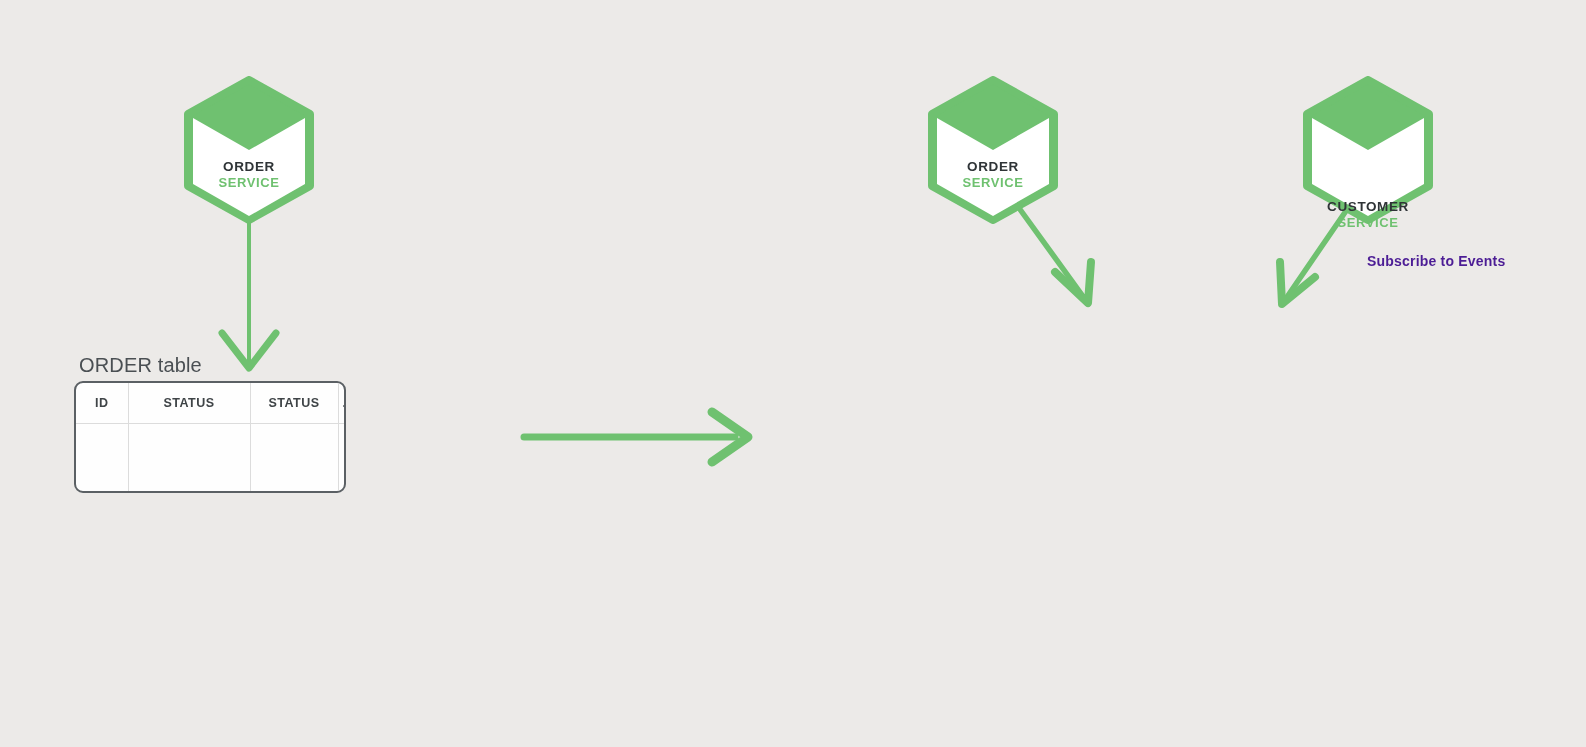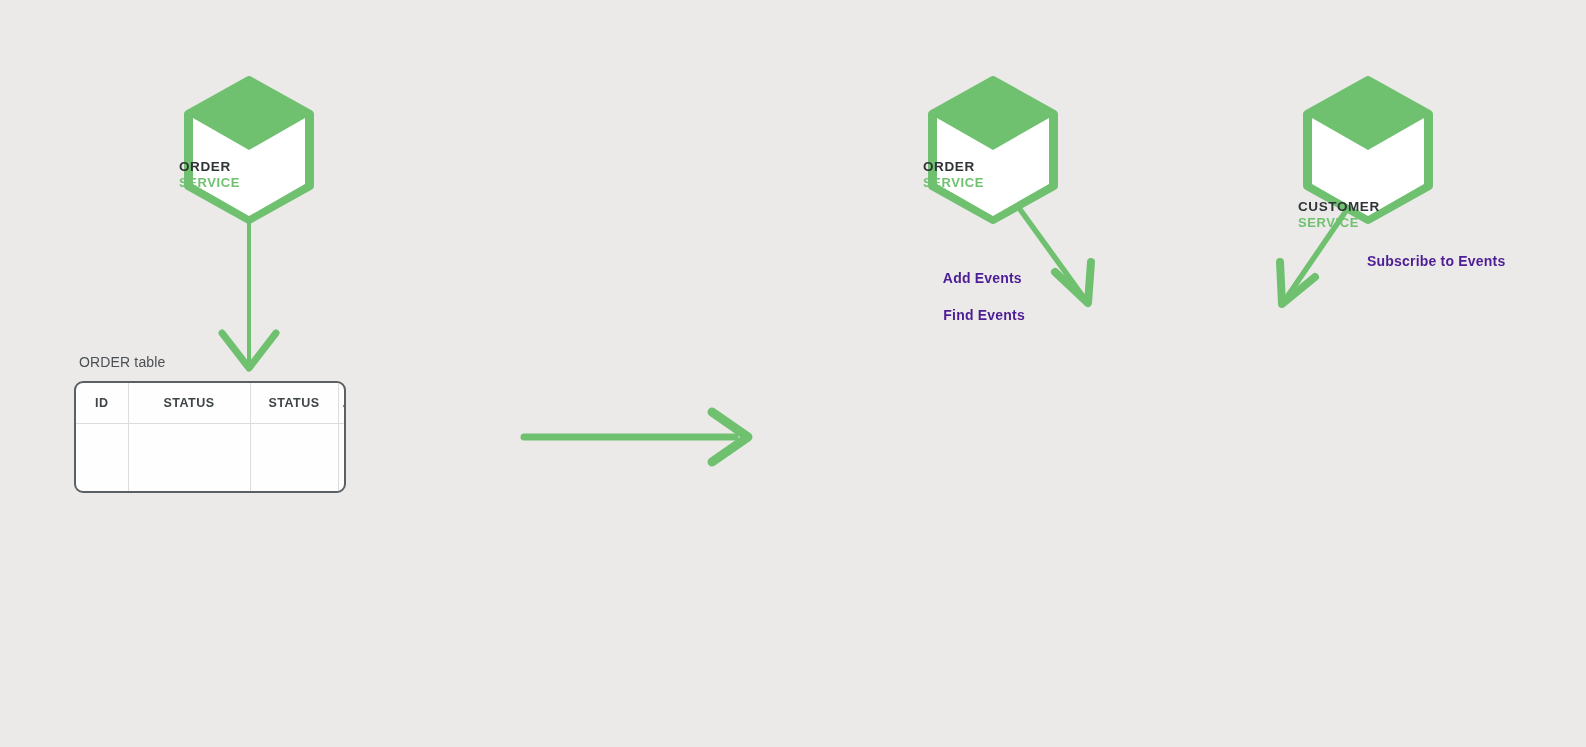--- a/index.html
+++ b/index.html
@@ -24,20 +24,21 @@
     position: absolute;
     width: 140px;
     height: 148px;
   }
   .hex-node svg { display: block; width: 140px; height: 148px; }
 
   .hex-label {
     position: absolute;
     left: 0;
     width: 100%;
+    text-align: center;
     line-height: 1.28;
     pointer-events: none;
   }
   .hex-label .l1 {
     display: block;
     font-size: 13.5px;
     font-weight: bold;
     letter-spacing: 0.6px;
     color: #2f3437;
   }
@@ -49,21 +50,21 @@
     color: #6fc170;
   }
 
   
   .abs-text {
     position: absolute;
     color: #3a3f43;
     white-space: pre;
   }
   .caption {
-    font-size: 14px;
+    font-size: 20px;
     color: #4a4f53;
     letter-spacing: 0.15px;
   }
   .arrow-label {
     font-size: 14px;
     font-weight: bold;
     color: #4c1d95;
     line-height: 1.32;
     letter-spacing: 0.2px;
   }
@@ -240,21 +241,17 @@
         <tr>
           <td class="empty"></td>
           <td class="empty"></td>
           <td class="empty"></td>
           <td class="empty"></td>
         </tr>
       </tbody>
     </table>
   </div>
 
-  <div class="abs-text arrow-label" style="left:927px; top:251px;">
-    <span>Add Events</span><br>
-    <span>Find Events</span>
-  </div>
 
   <div class="abs-text arrow-label" style="left:1367px; top:252px;">Subscribe to Events</div>
 
 
 </div>
 
 </body></html>

